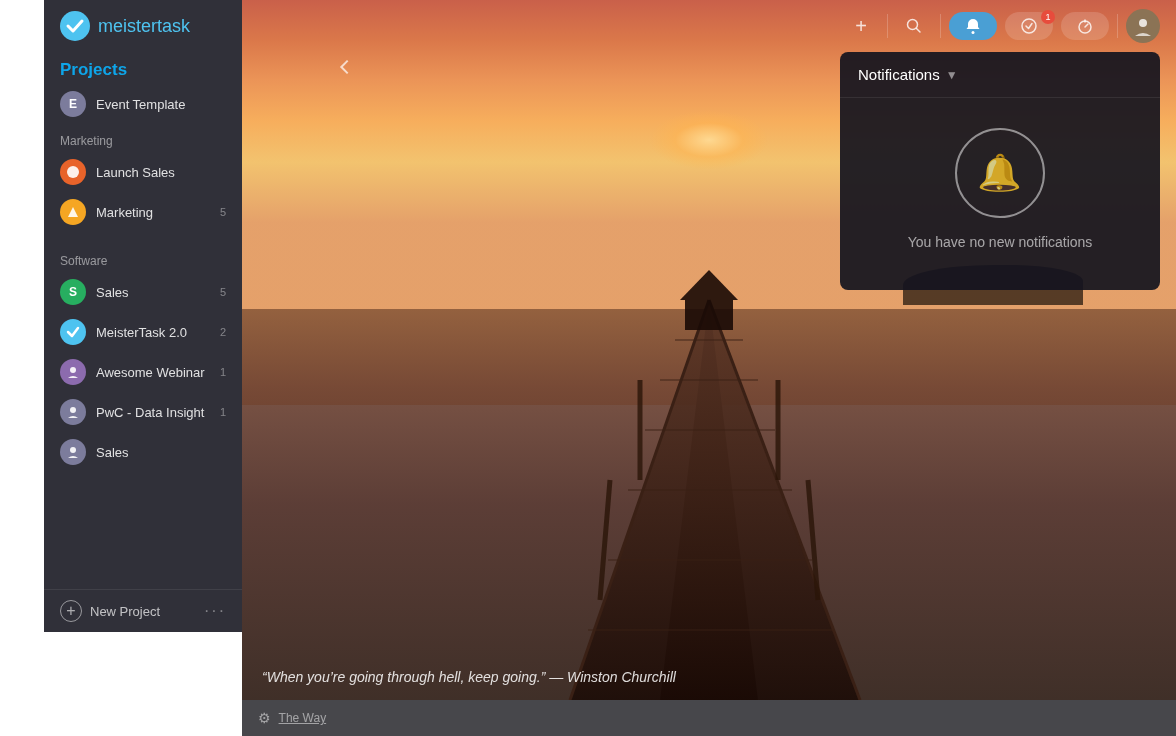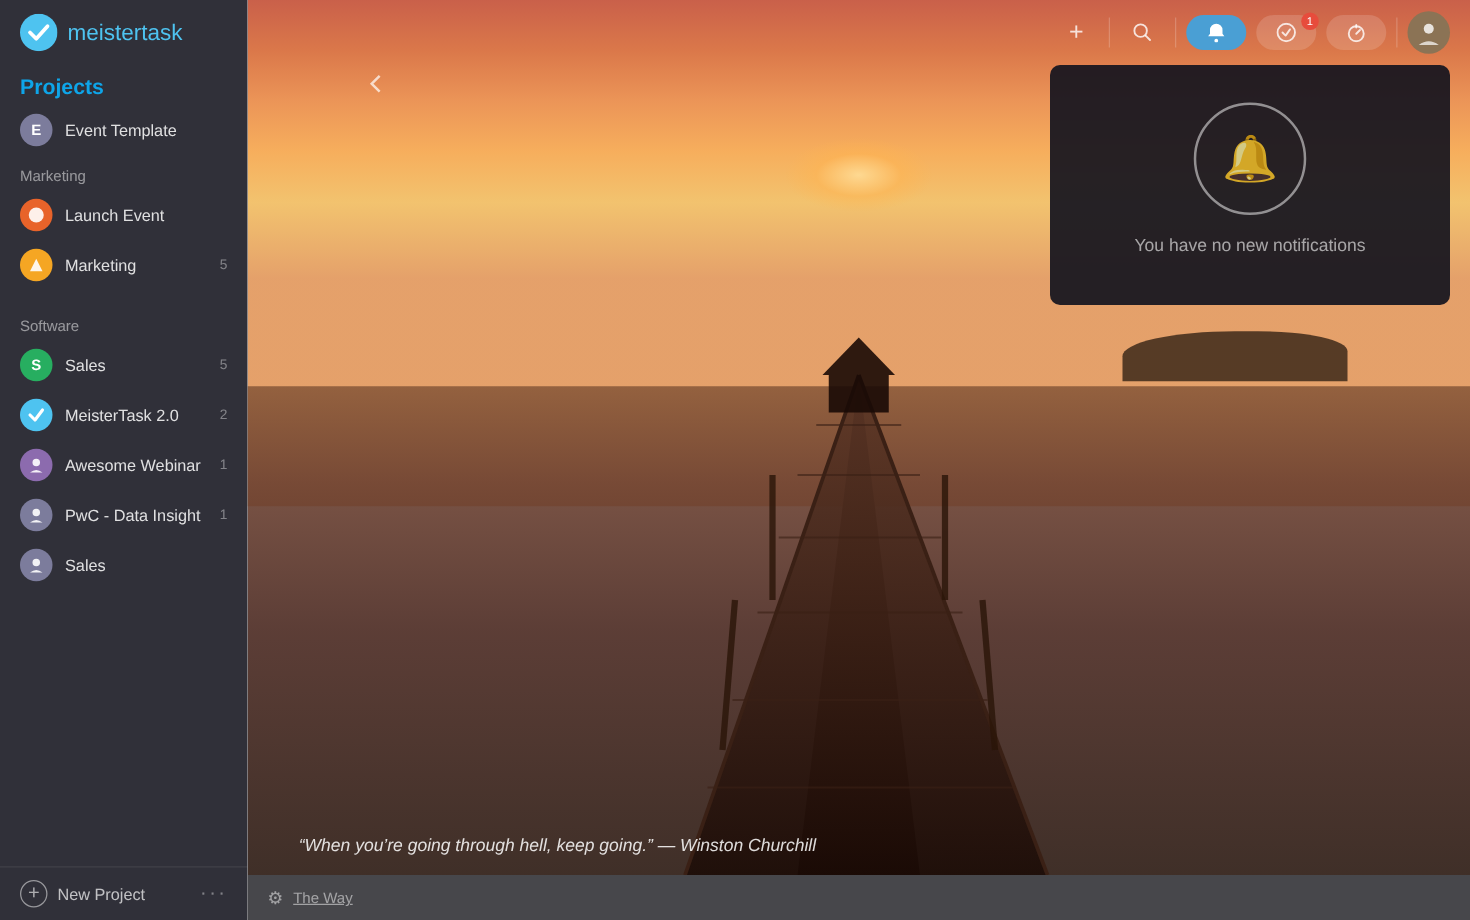--- a/index.html
+++ b/index.html
@@ -2,26 +2,27 @@
 <html><head>
   <meta charset="utf-8">
   <style>
     * { margin: 0; padding: 0; box-sizing: border-box; }
     body { width: 1176px; height: 736px; overflow: hidden; font-family: -apple-system, BlinkMacSystemFont, 'Segoe UI', sans-serif; display: flex; }
 
     
     .sidebar {
       width: 198px;
       min-width: 198px;
-      height: 736px;
+      height: 632px;
       background: rgba(30, 30, 40, 0.92);
       display: flex;
       flex-direction: column;
       position: relative;
       z-index: 10;
+      margin-left: 44px;
     }
 
     .sidebar-header {
       display: flex;
       align-items: center;
       padding: 14px 16px;
       height: 52px;
     }
 
     .logo-icon {
@@ -340,21 +341,20 @@
     }
 
     
     .quote-bar {
       position: absolute;
       bottom: 36px;
       left: 0;
       right: 0;
       padding: 14px 20px;
       z-index: 15;
-      margin-left: 21px;
     }
 
     .quote-text {
       font-size: 14px;
       color: rgba(255,255,255,0.85);
       font-style: italic;
     }
 
     
     .sky {
@@ -457,21 +457,21 @@
   <div class="section-header">
     <span class="section-label">Marketing</span>
   </div>
 
   <div class="project-item">
     <div class="project-avatar" style="background:#e8632a;">
       <svg width="14" height="14" viewBox="0 0 14 14">
           <circle cx="7" cy="7" r="6" fill="white" opacity="0.9"></circle>
         </svg>
     </div>
-    <span class="project-name">Launch Event</span>
+    <span class="project-name">Launch Sales</span>
     <span class="project-badge"></span>
   </div>
 
   <div class="project-item">
     <div class="project-avatar" style="background:#f5a623;">
       <svg width="14" height="14" viewBox="0 0 14 14">
           <polygon points="7,2 12,12 2,12" fill="white" opacity="0.9"></polygon>
         </svg>
     </div>
     <span class="project-name">Marketing</span>
@@ -625,20 +625,24 @@
       <svg width="24" height="24" viewBox="0 0 24 24" fill="none">
           <circle cx="12" cy="9" r="4" fill="rgba(255,255,255,0.8)"></circle>
           <path d="M4 22 Q12 16 20 22" fill="rgba(255,255,255,0.7)"></path>
         </svg>
     </div>
   </div>
 
   <div class="cursor-indicator"></div>
 
   <div class="notifications-panel">
+    <div class="notifications-header">
+      <span class="notifications-title">Notifications</span>
+      <span class="notifications-chevron">▼</span>
+    </div>
     <div class="notifications-empty">
       <div class="bell-circle">
         <span class="bell-icon-large">🔔</span>
       </div>
       <span class="no-notifications-text">You have no new notifications</span>
     </div>
   </div>
 
   <div class="quote-bar">
     <span class="quote-text">“When you’re going through hell, keep going.” — Winston Churchill</span>

